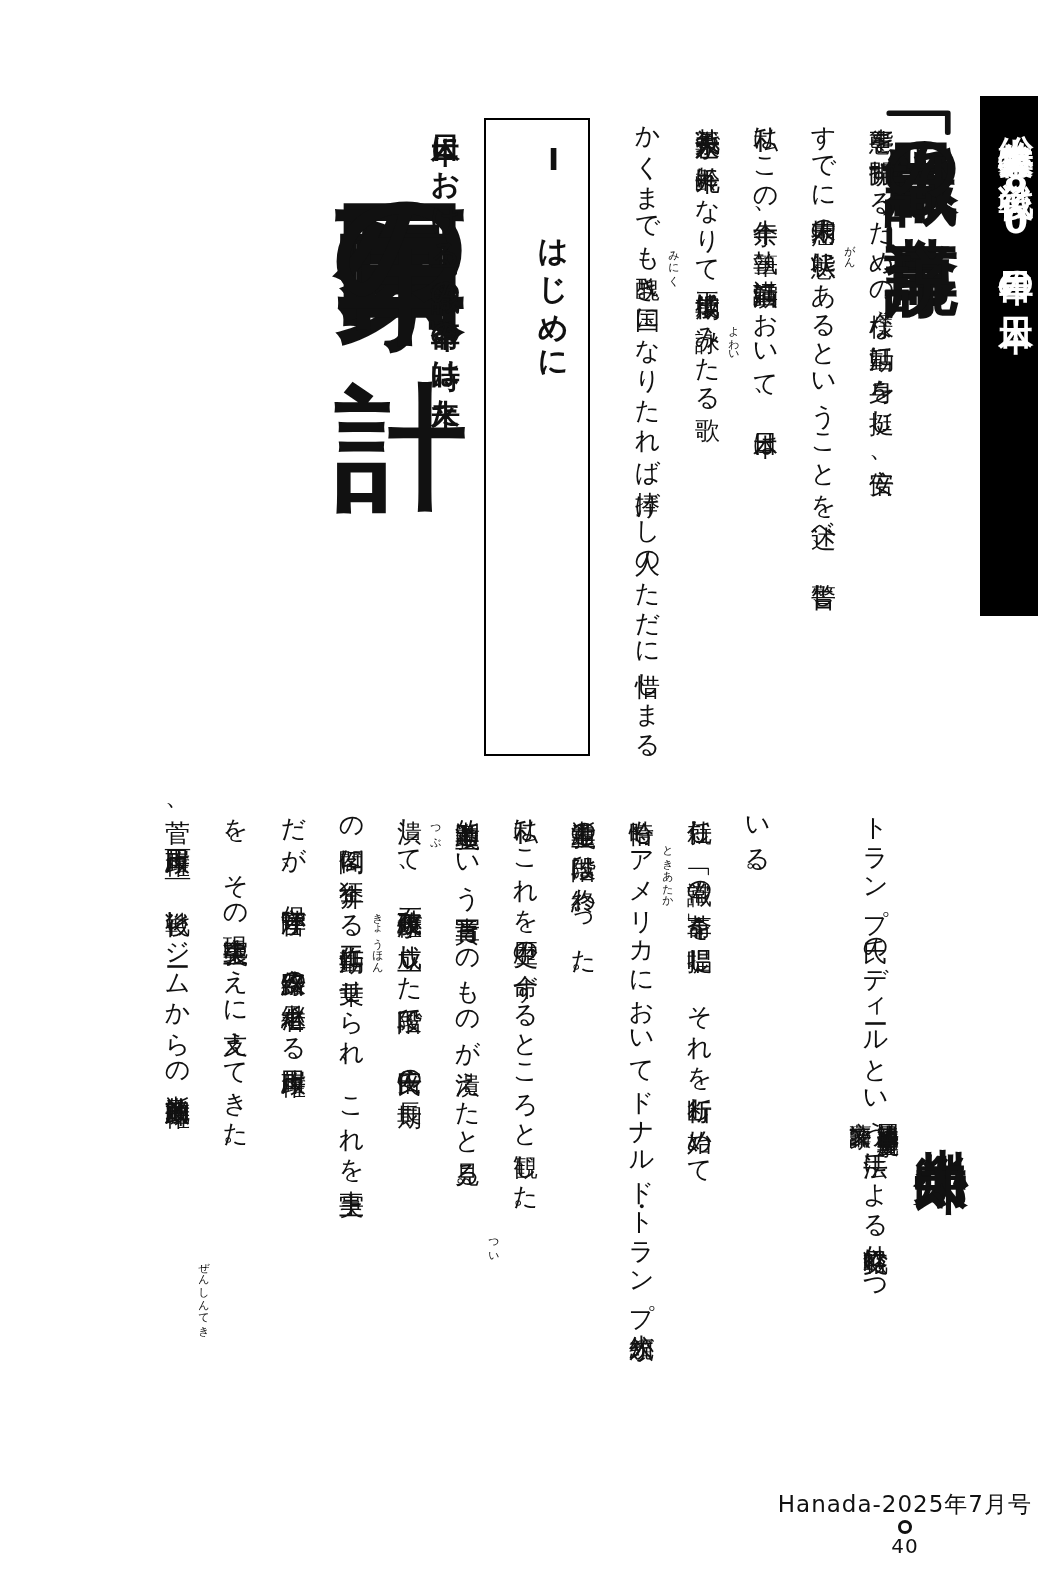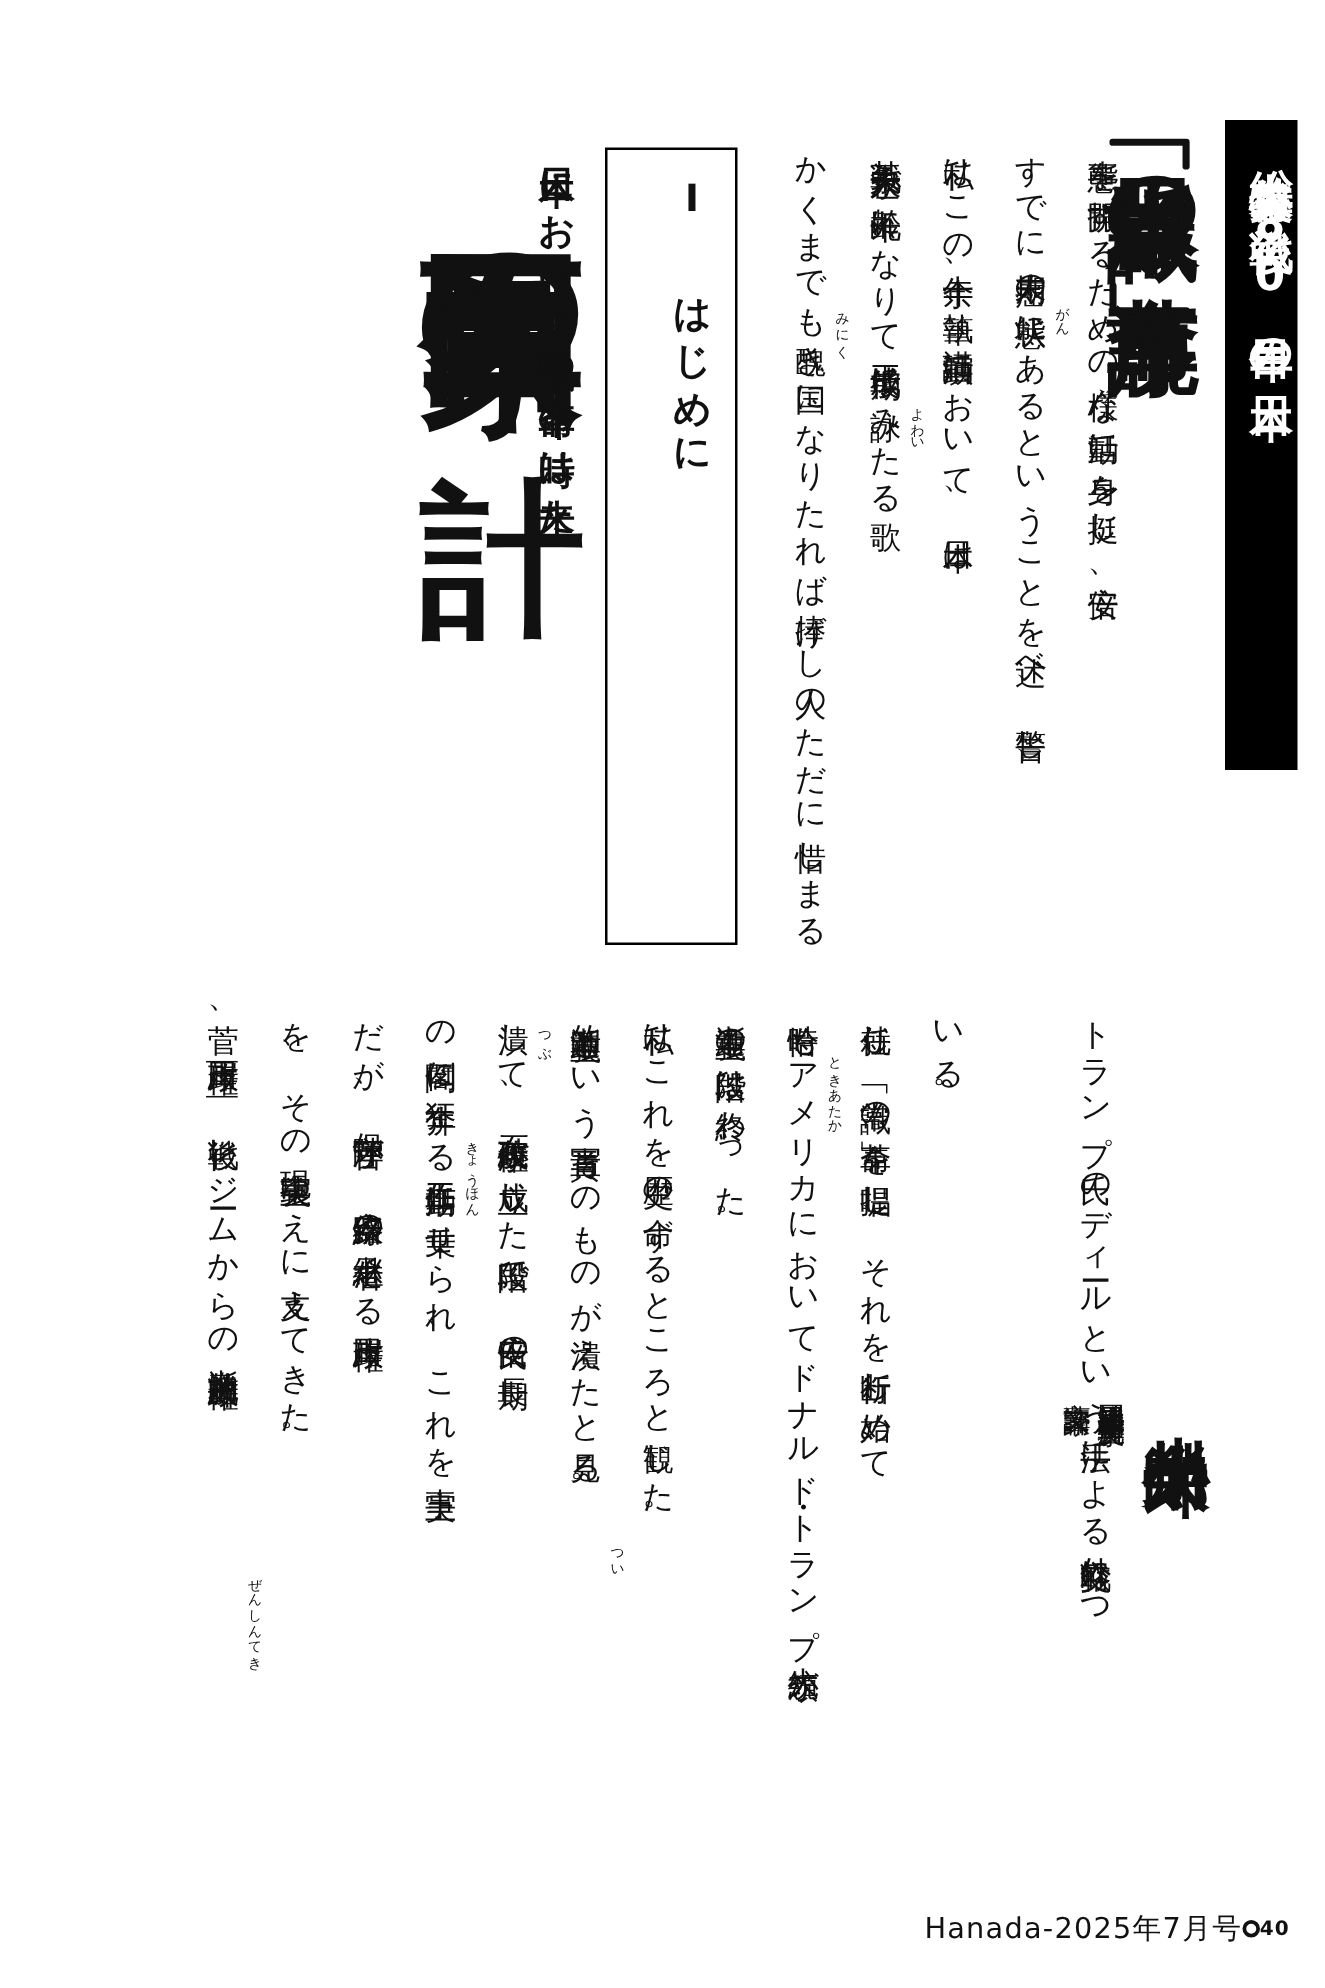--- a/index.html
+++ b/index.html
@@ -167,30 +167,31 @@
   #footer {
     position: absolute;
     bottom: 32px;
     right: 28px;
     font-family: "DejaVu Sans", "Liberation Sans", sans-serif;
     font-size: 23px;
     letter-spacing: 1px;
     display: flex;
     align-items: center;
     gap: 0;
+    flex-direction: column;
   }
   #footer .dot {
     display: inline-block;
     width: 14px;
     height: 14px;
     border-radius: 50%;
     border: 3px solid #111;
     box-sizing: border-box;
   }
-  #footer .pageno { font-weight: bold; font-size: 16px; }
+  #footer .pageno { font-weight: normal; font-size: 20px; }
 </style>
 </head>
 <body>
 
 <div id="page">
 
   <div id="feature-banner">
     <div class="vtext">総力大特集　戦後80年目の日本！</div>
   </div>
 

